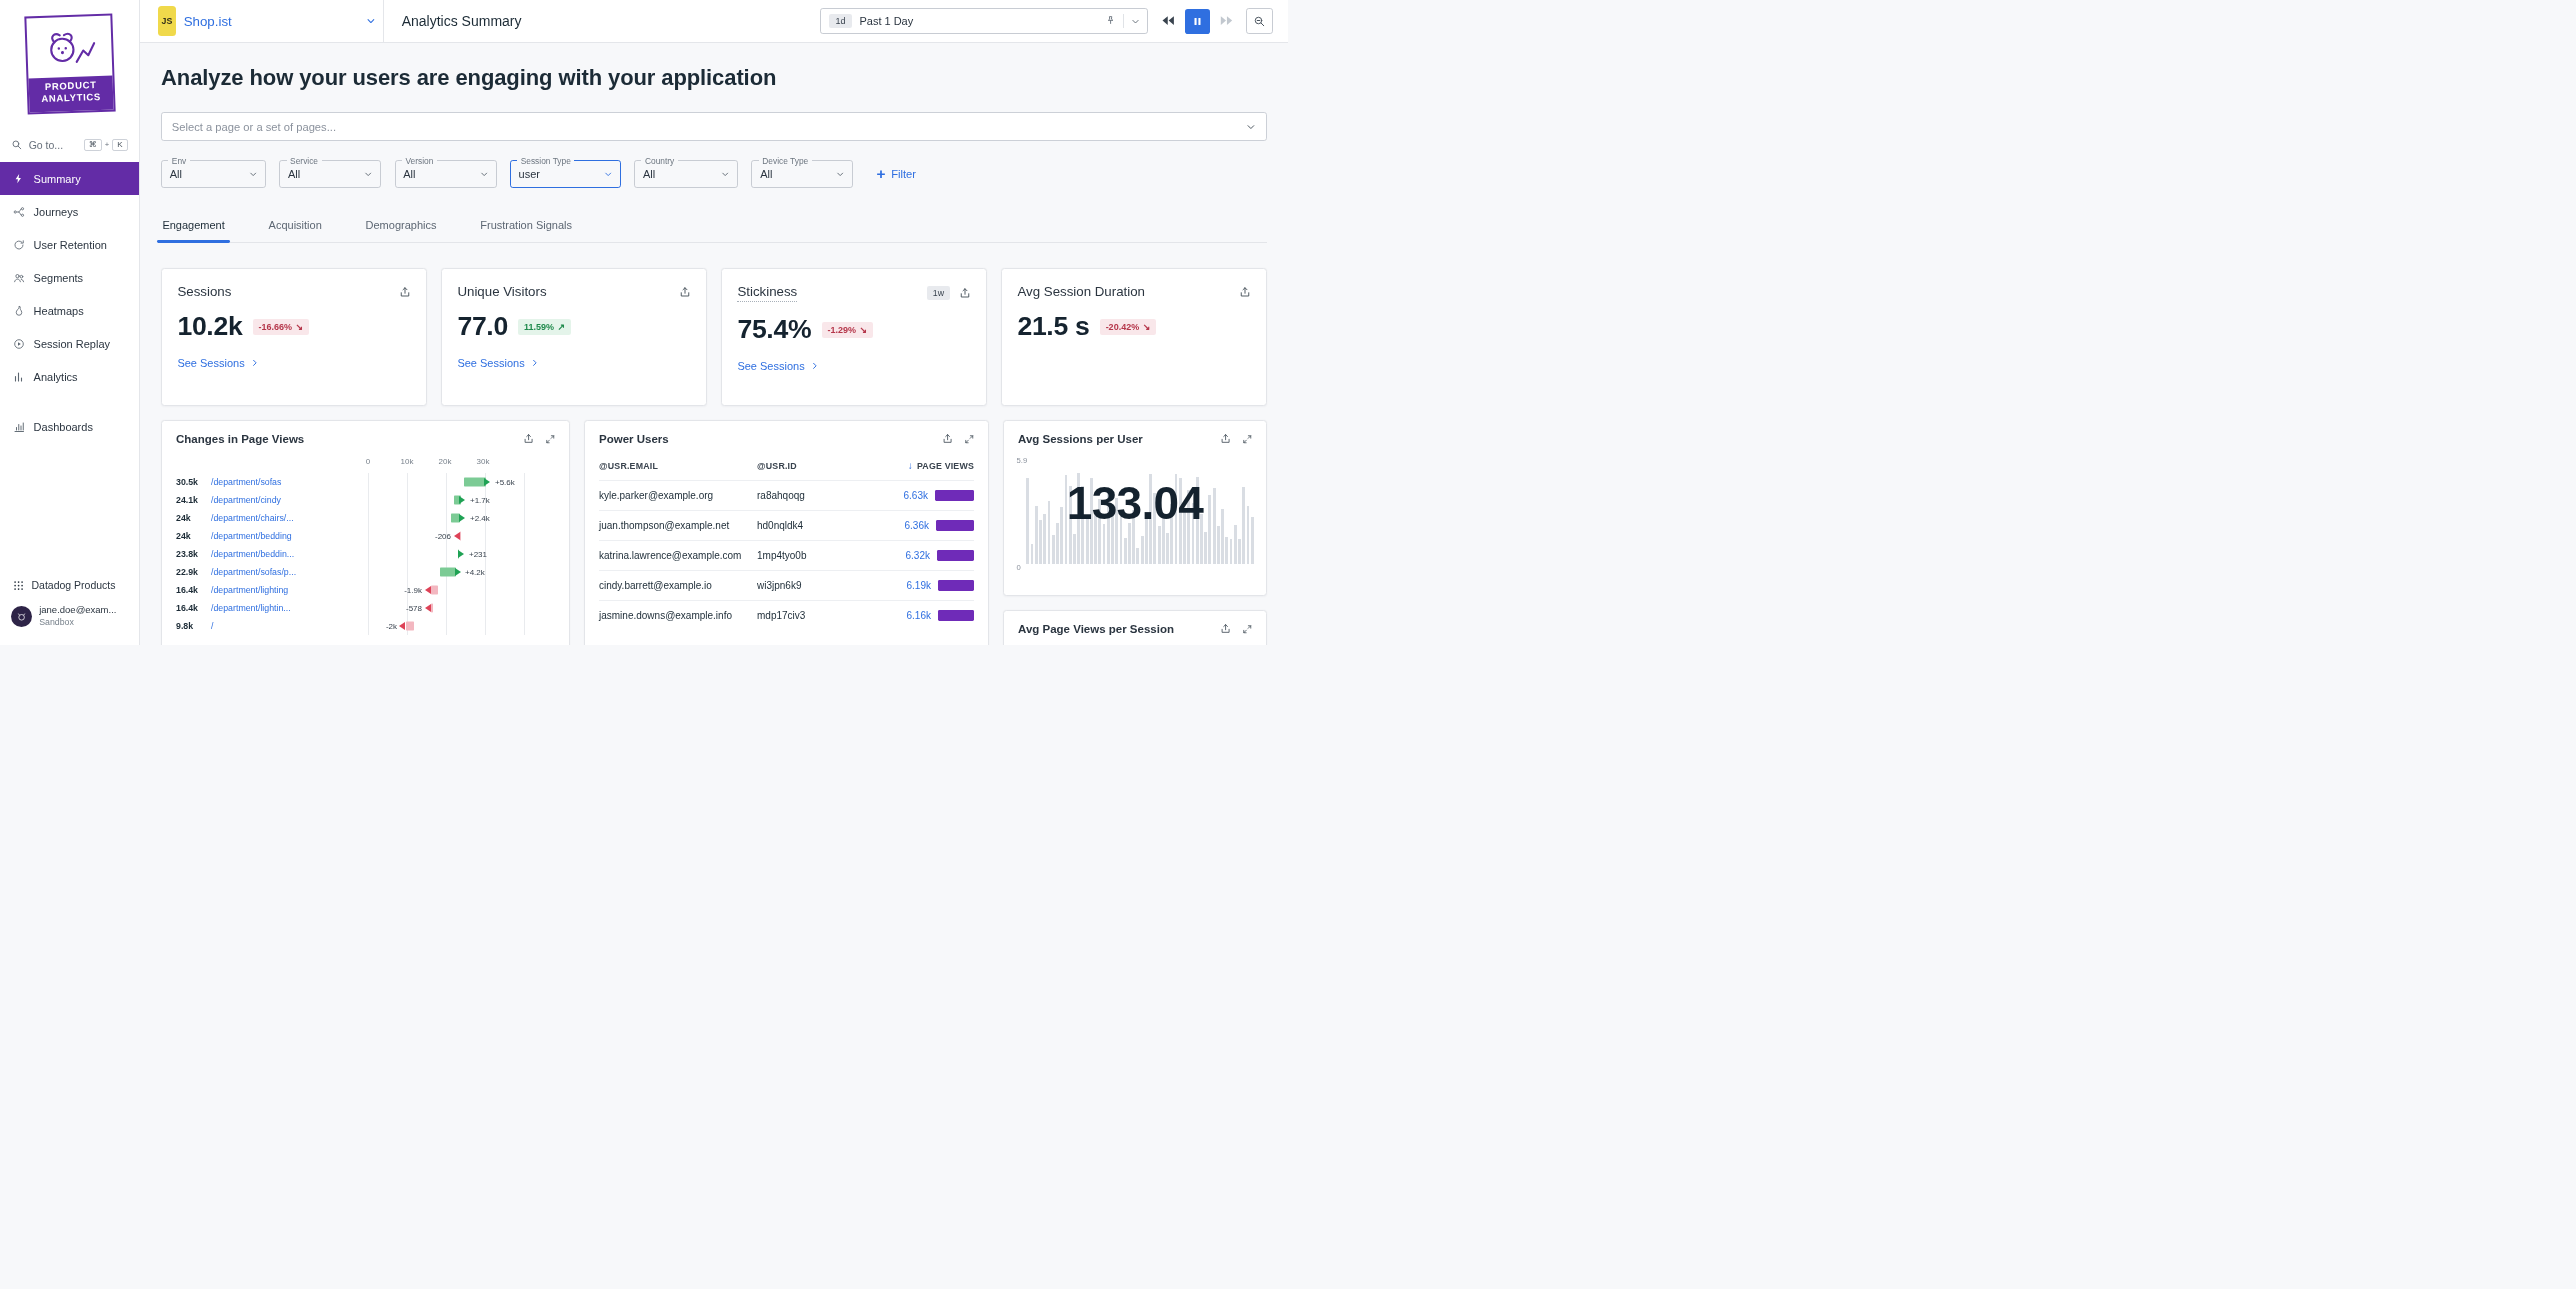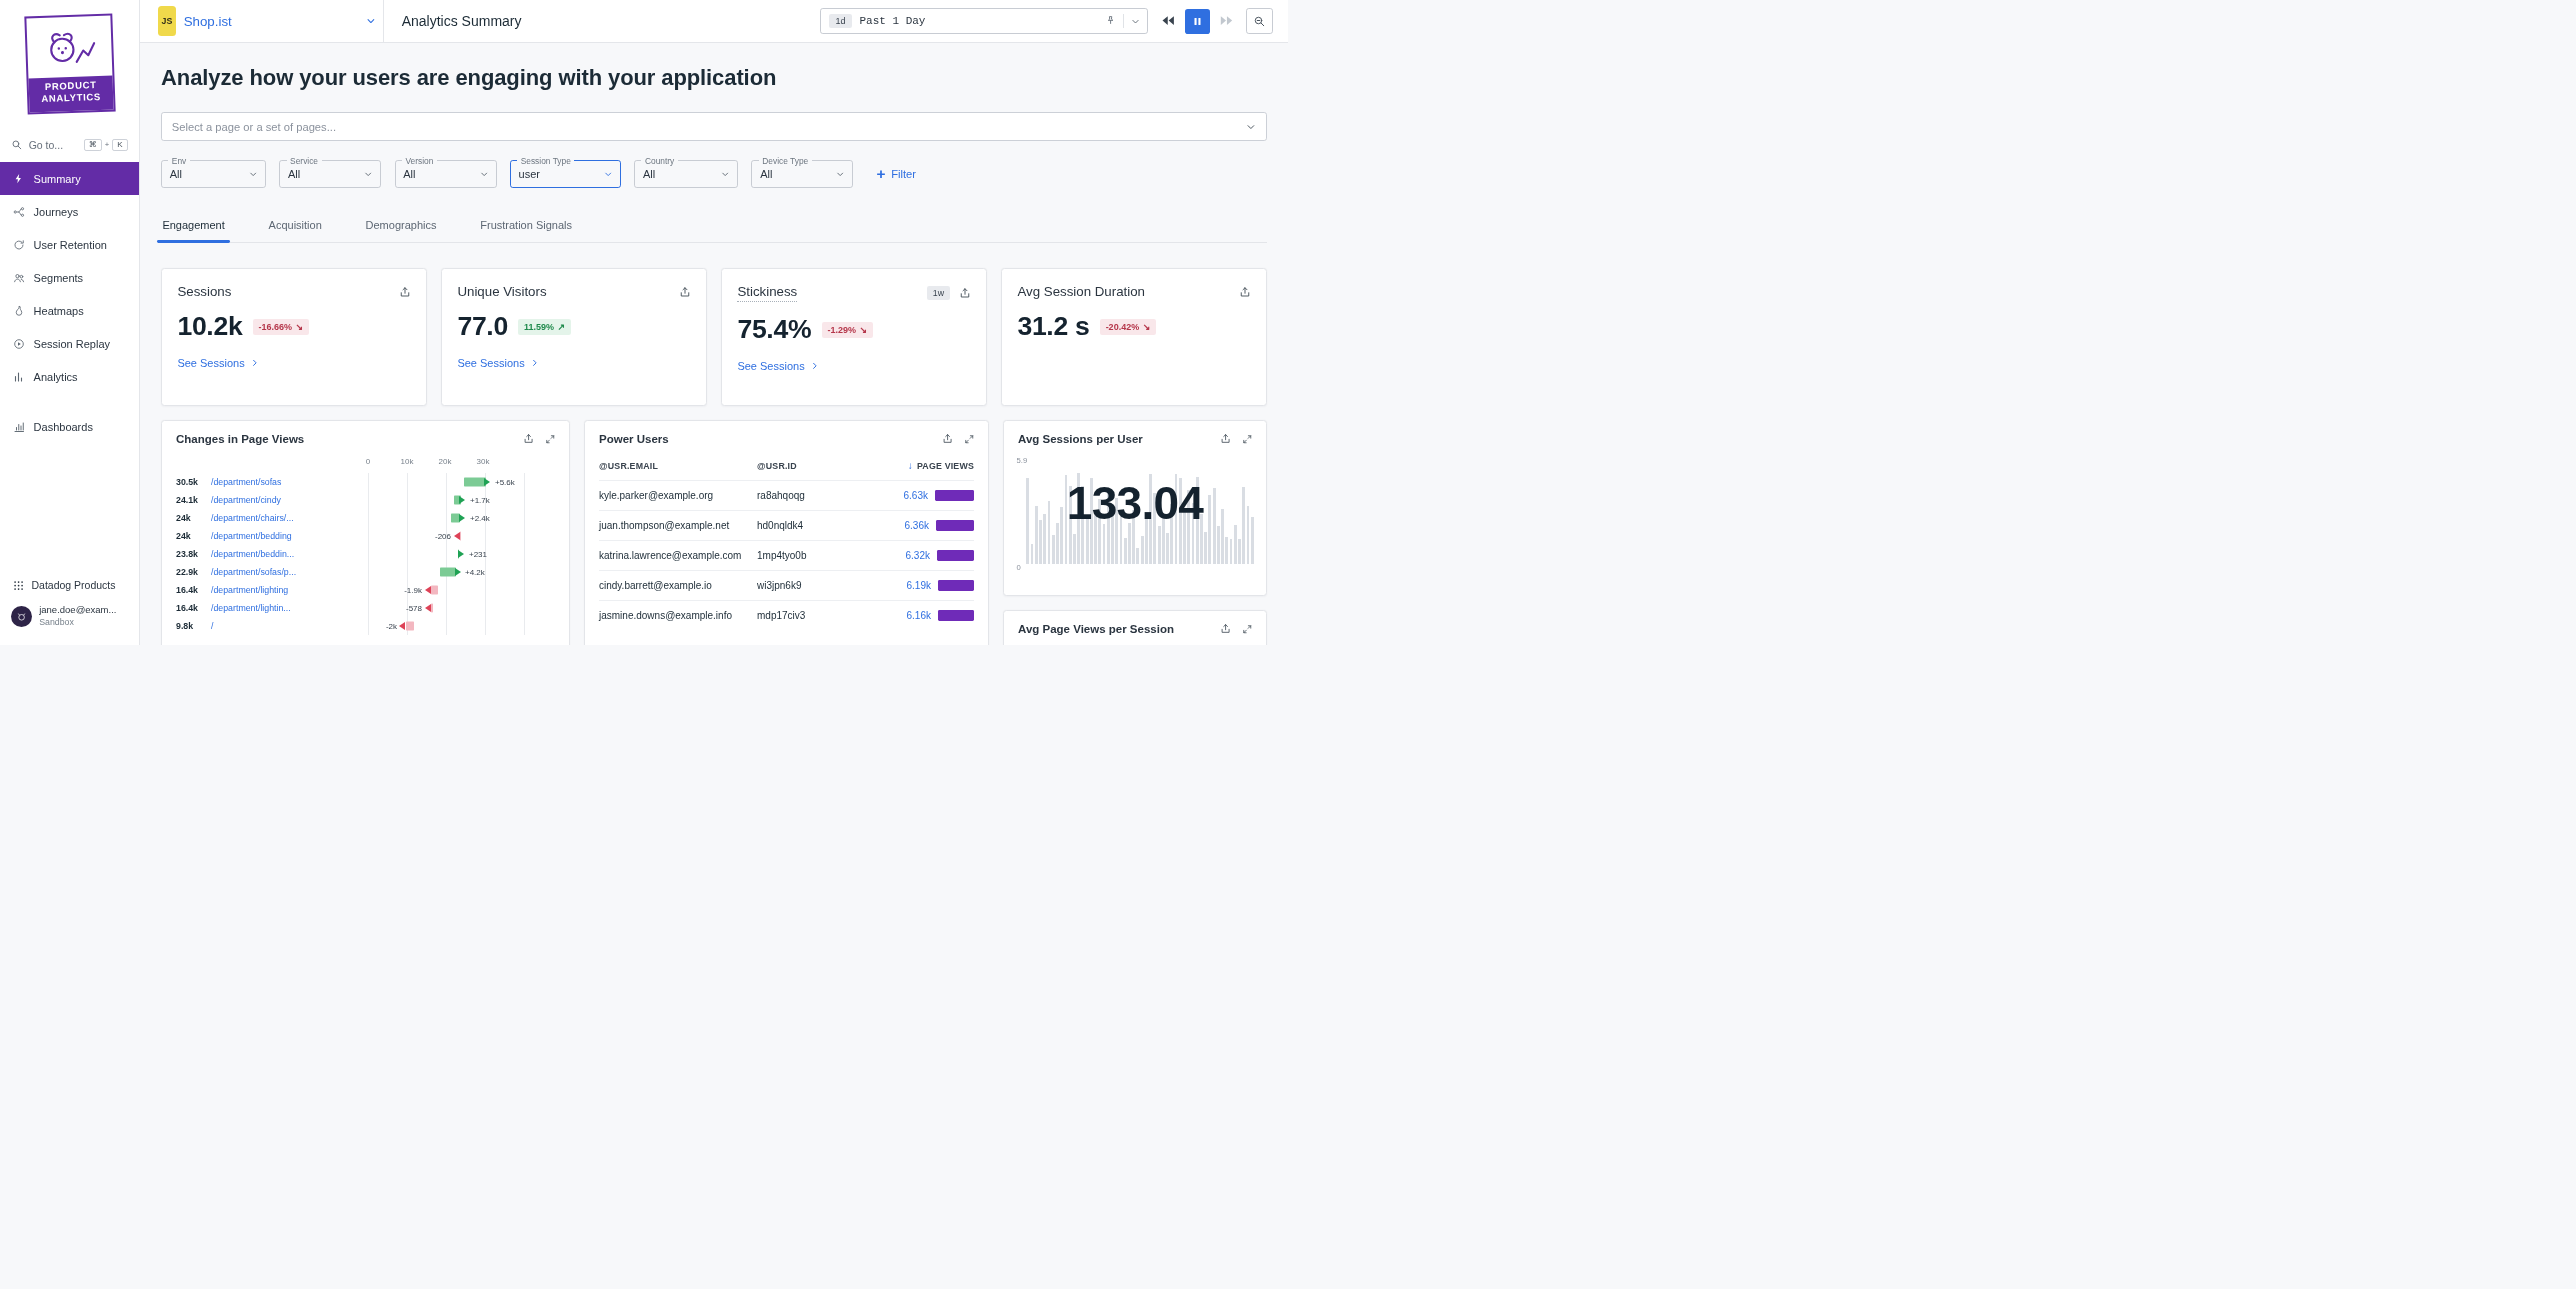--- a/index.html
+++ b/index.html
@@ -32,21 +32,21 @@
   .topbar{position:absolute;left:140px;right:0;top:0;height:43px;background:#fff;border-bottom:0.7px solid #e4e6ea;display:flex;align-items:center;padding:0 15.4px 0 18px;}
   .svc{display:flex;align-items:center;gap:7.7px;width:225px;cursor:pointer;}
   .svc-badge{width:18px;height:30px;border-radius:3.5px;background:#F0D94B;color:#33301a;font-weight:700;font-size:8.8px;display:flex;align-items:center;justify-content:center;}
   .svc-name{color:#2F6FE0;font-size:13.3px;font-weight:500;}
   .svc-chev{color:#2F6FE0;margin-left:auto;margin-right:7px;}
   .vdiv{width:0.7px;align-self:stretch;background:#e4e6ea;margin-right:18px;}
   .page-title{font-size:14px;color:#1c2b36;font-weight:500;}
   .top-right{margin-left:auto;display:flex;align-items:center;gap:12.6px;}
   .time-picker{display:flex;align-items:center;gap:7.7px;border:0.7px solid #c8ccd3;border-radius:2.8px;height:26.6px;padding:0 7.7px;width:328px;background:#fff;cursor:pointer;}
   .time-chip{background:#e8eaee;border-radius:2.1px;padding:2.1px 6.3px;font-size:9px;color:#39434e;}
-  .time-label{font-size:11px;color:#2b3540;font-family:Liberation Mono, monospace;}
+  .time-label{font-size:11px;color:#2b3540;}
   .tp-icons{margin-left:auto;display:flex;align-items:center;gap:7px;color:#5c6670;}
   .tp-sep{width:0.7px;height:14px;background:#e0e3e7;}
   .playback{display:flex;align-items:center;gap:9px;}
   .pb-btn{display:flex;color:#39434e;cursor:pointer;}
   .pb-btn.disabled{color:#c2c8cf;cursor:default;}
   .pause-btn{width:25px;height:25px;border-radius:2.8px;background:#2F6FE0;display:flex;align-items:center;justify-content:center;color:#fff;cursor:pointer;}
   .zoom-btn{width:26.6px;height:26.6px;border:0.7px solid #c8ccd3;border-radius:2.8px;display:flex;align-items:center;justify-content:center;color:#4a545e;background:#fff;cursor:pointer;}
   
   .main{position:absolute;left:140px;top:43px;right:0;bottom:0;padding:0 21px;overflow:hidden;background:#f7f8fa;}
   h1.headline{margin-top:22.4px;font-size:22px;font-weight:700;color:#1c2b36;letter-spacing:-0.1px;}
@@ -500,21 +500,21 @@
             <span class="icon-btn">
               <svg width="12" height="12" viewBox="0 0 24 24" fill="none" stroke="currentColor" stroke-width="1.9" stroke-linecap="round" stroke-linejoin="round">
                 <path d="M12 14.5V3.5"></path>
                 <path d="M8 7.5l4-4 4 4"></path>
                 <path d="M4.5 13.5V20h15v-6.5"></path>
               </svg>
             </span>
           </span>
       </div>
       <div class="kpi-numrow">
-        <span class="kpi-value">31.2 s</span>
+        <span class="kpi-value">21.5 s</span>
         <span class="badge down">
           <span>-20.42%</span>
           <span>↘</span>
         </span>
       </div>
     </div>
   </div>
 
   <div class="row2">
 

